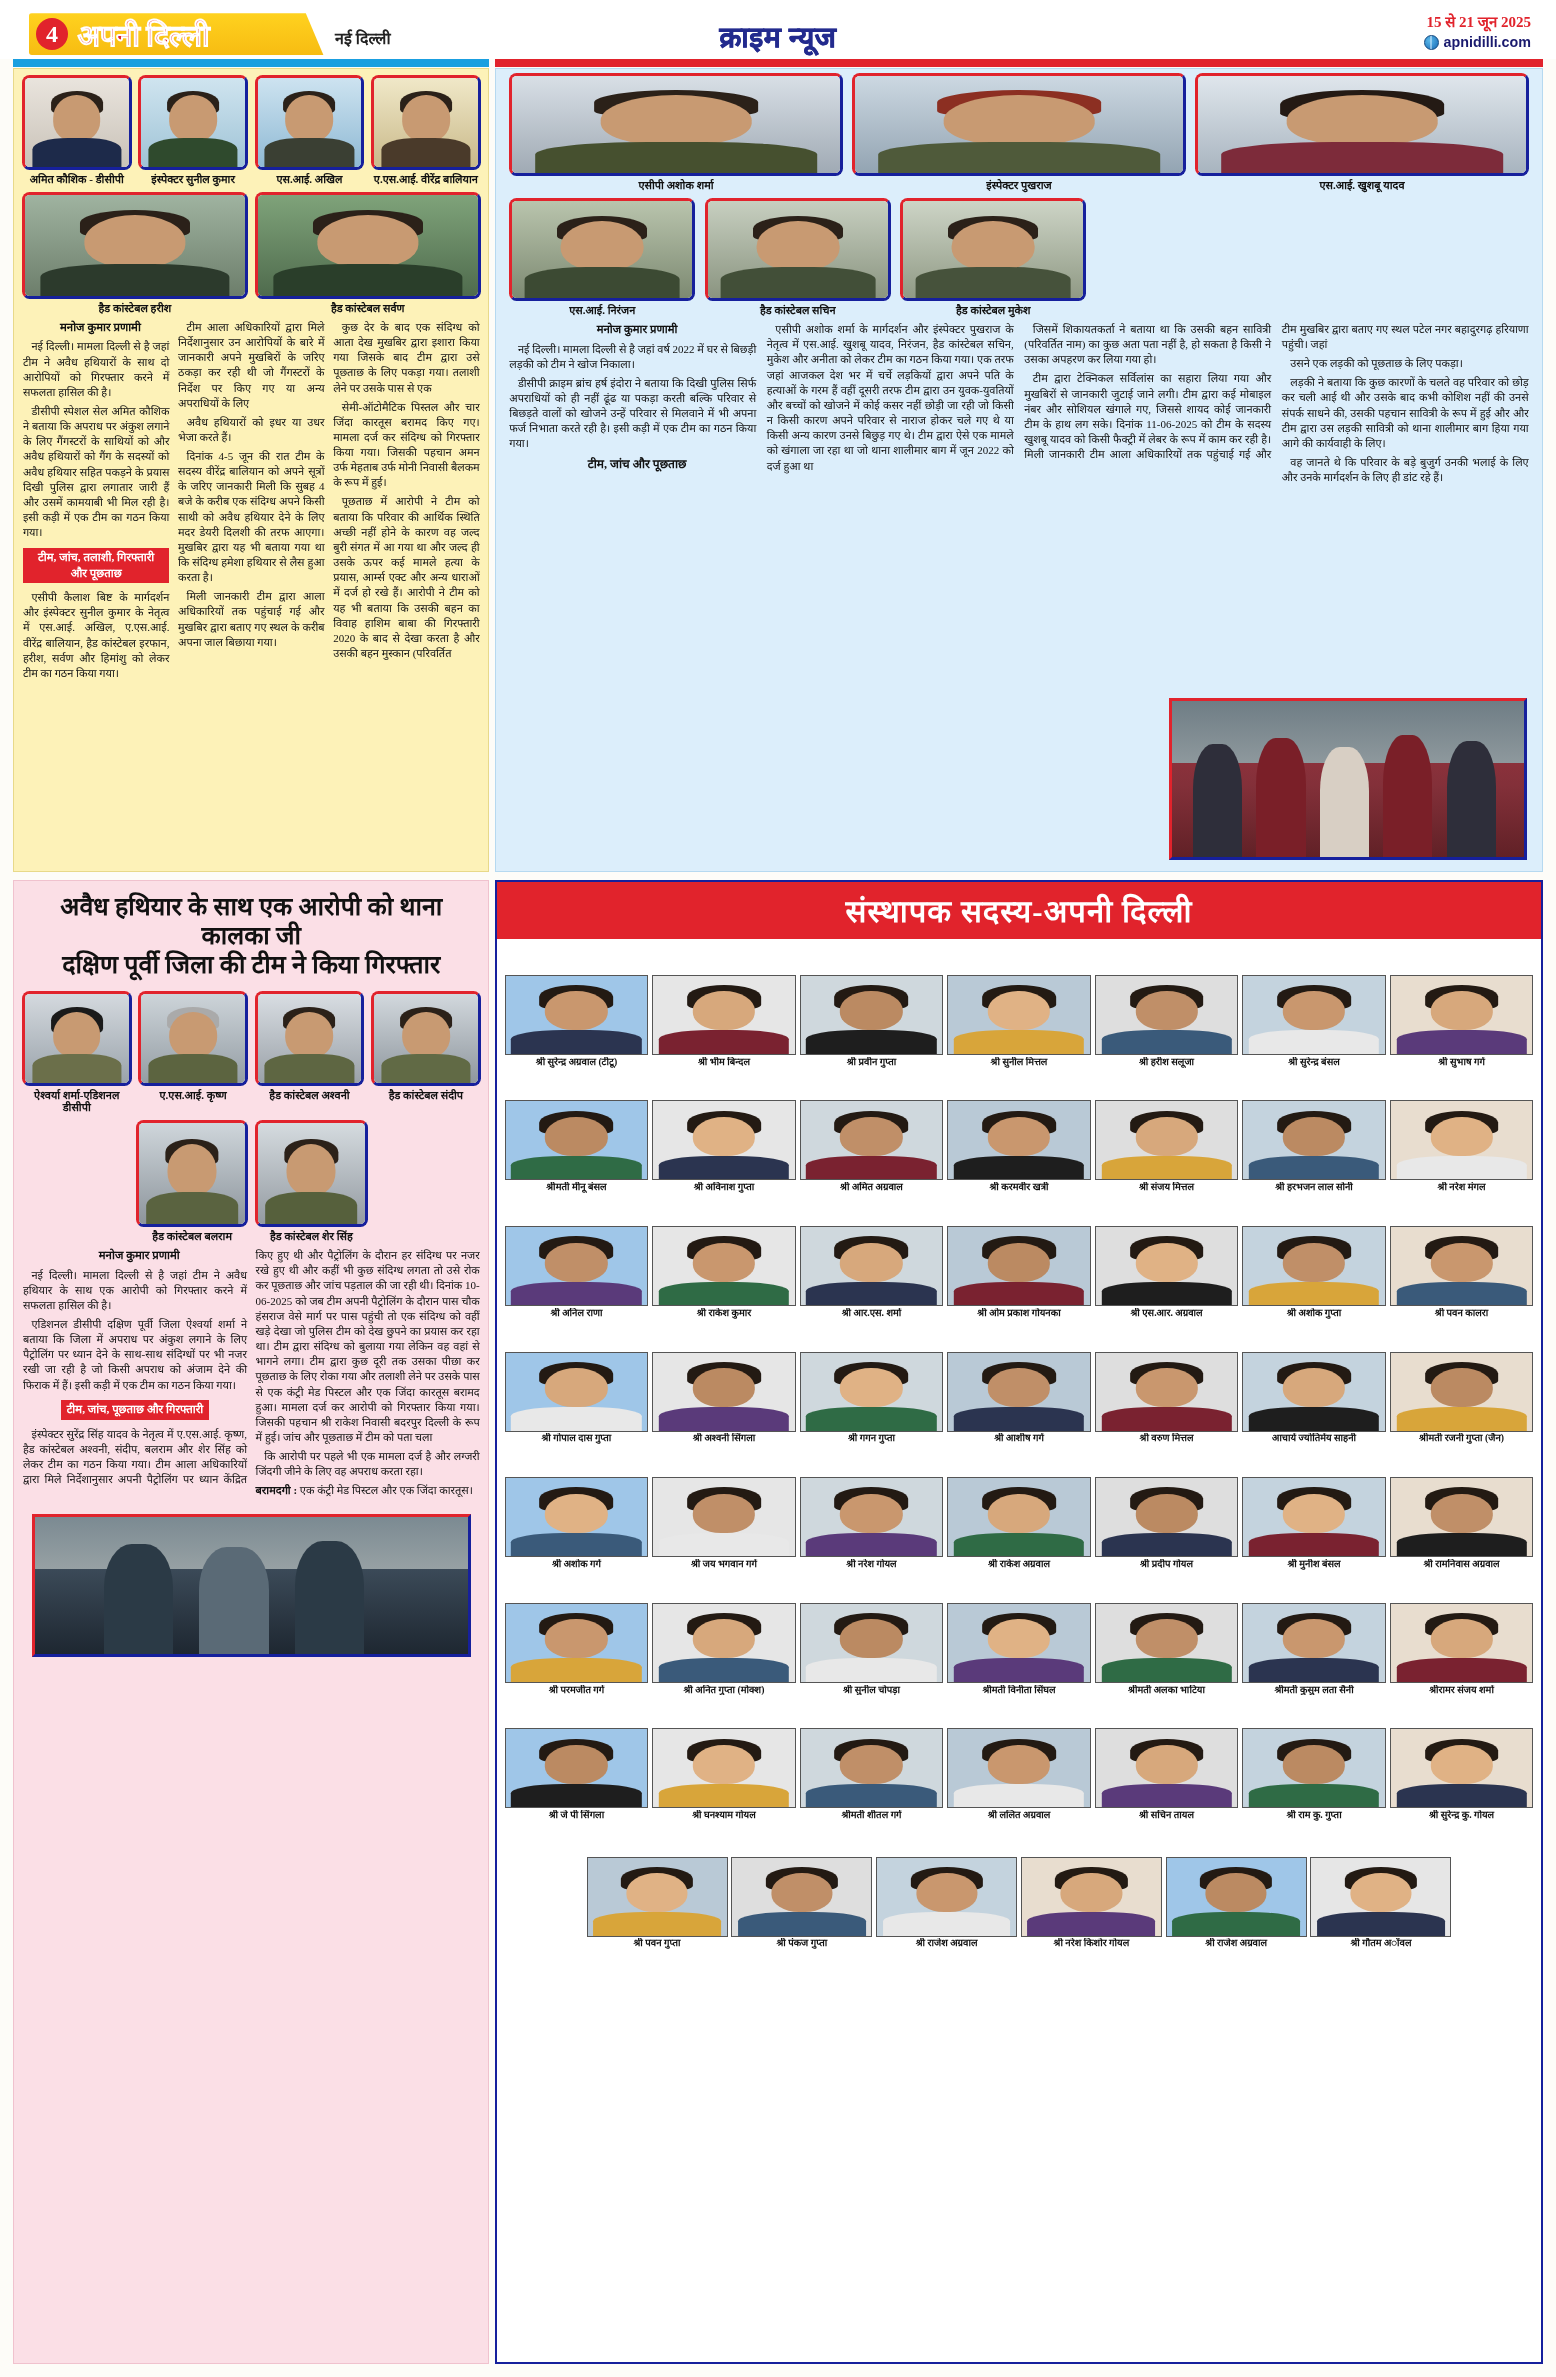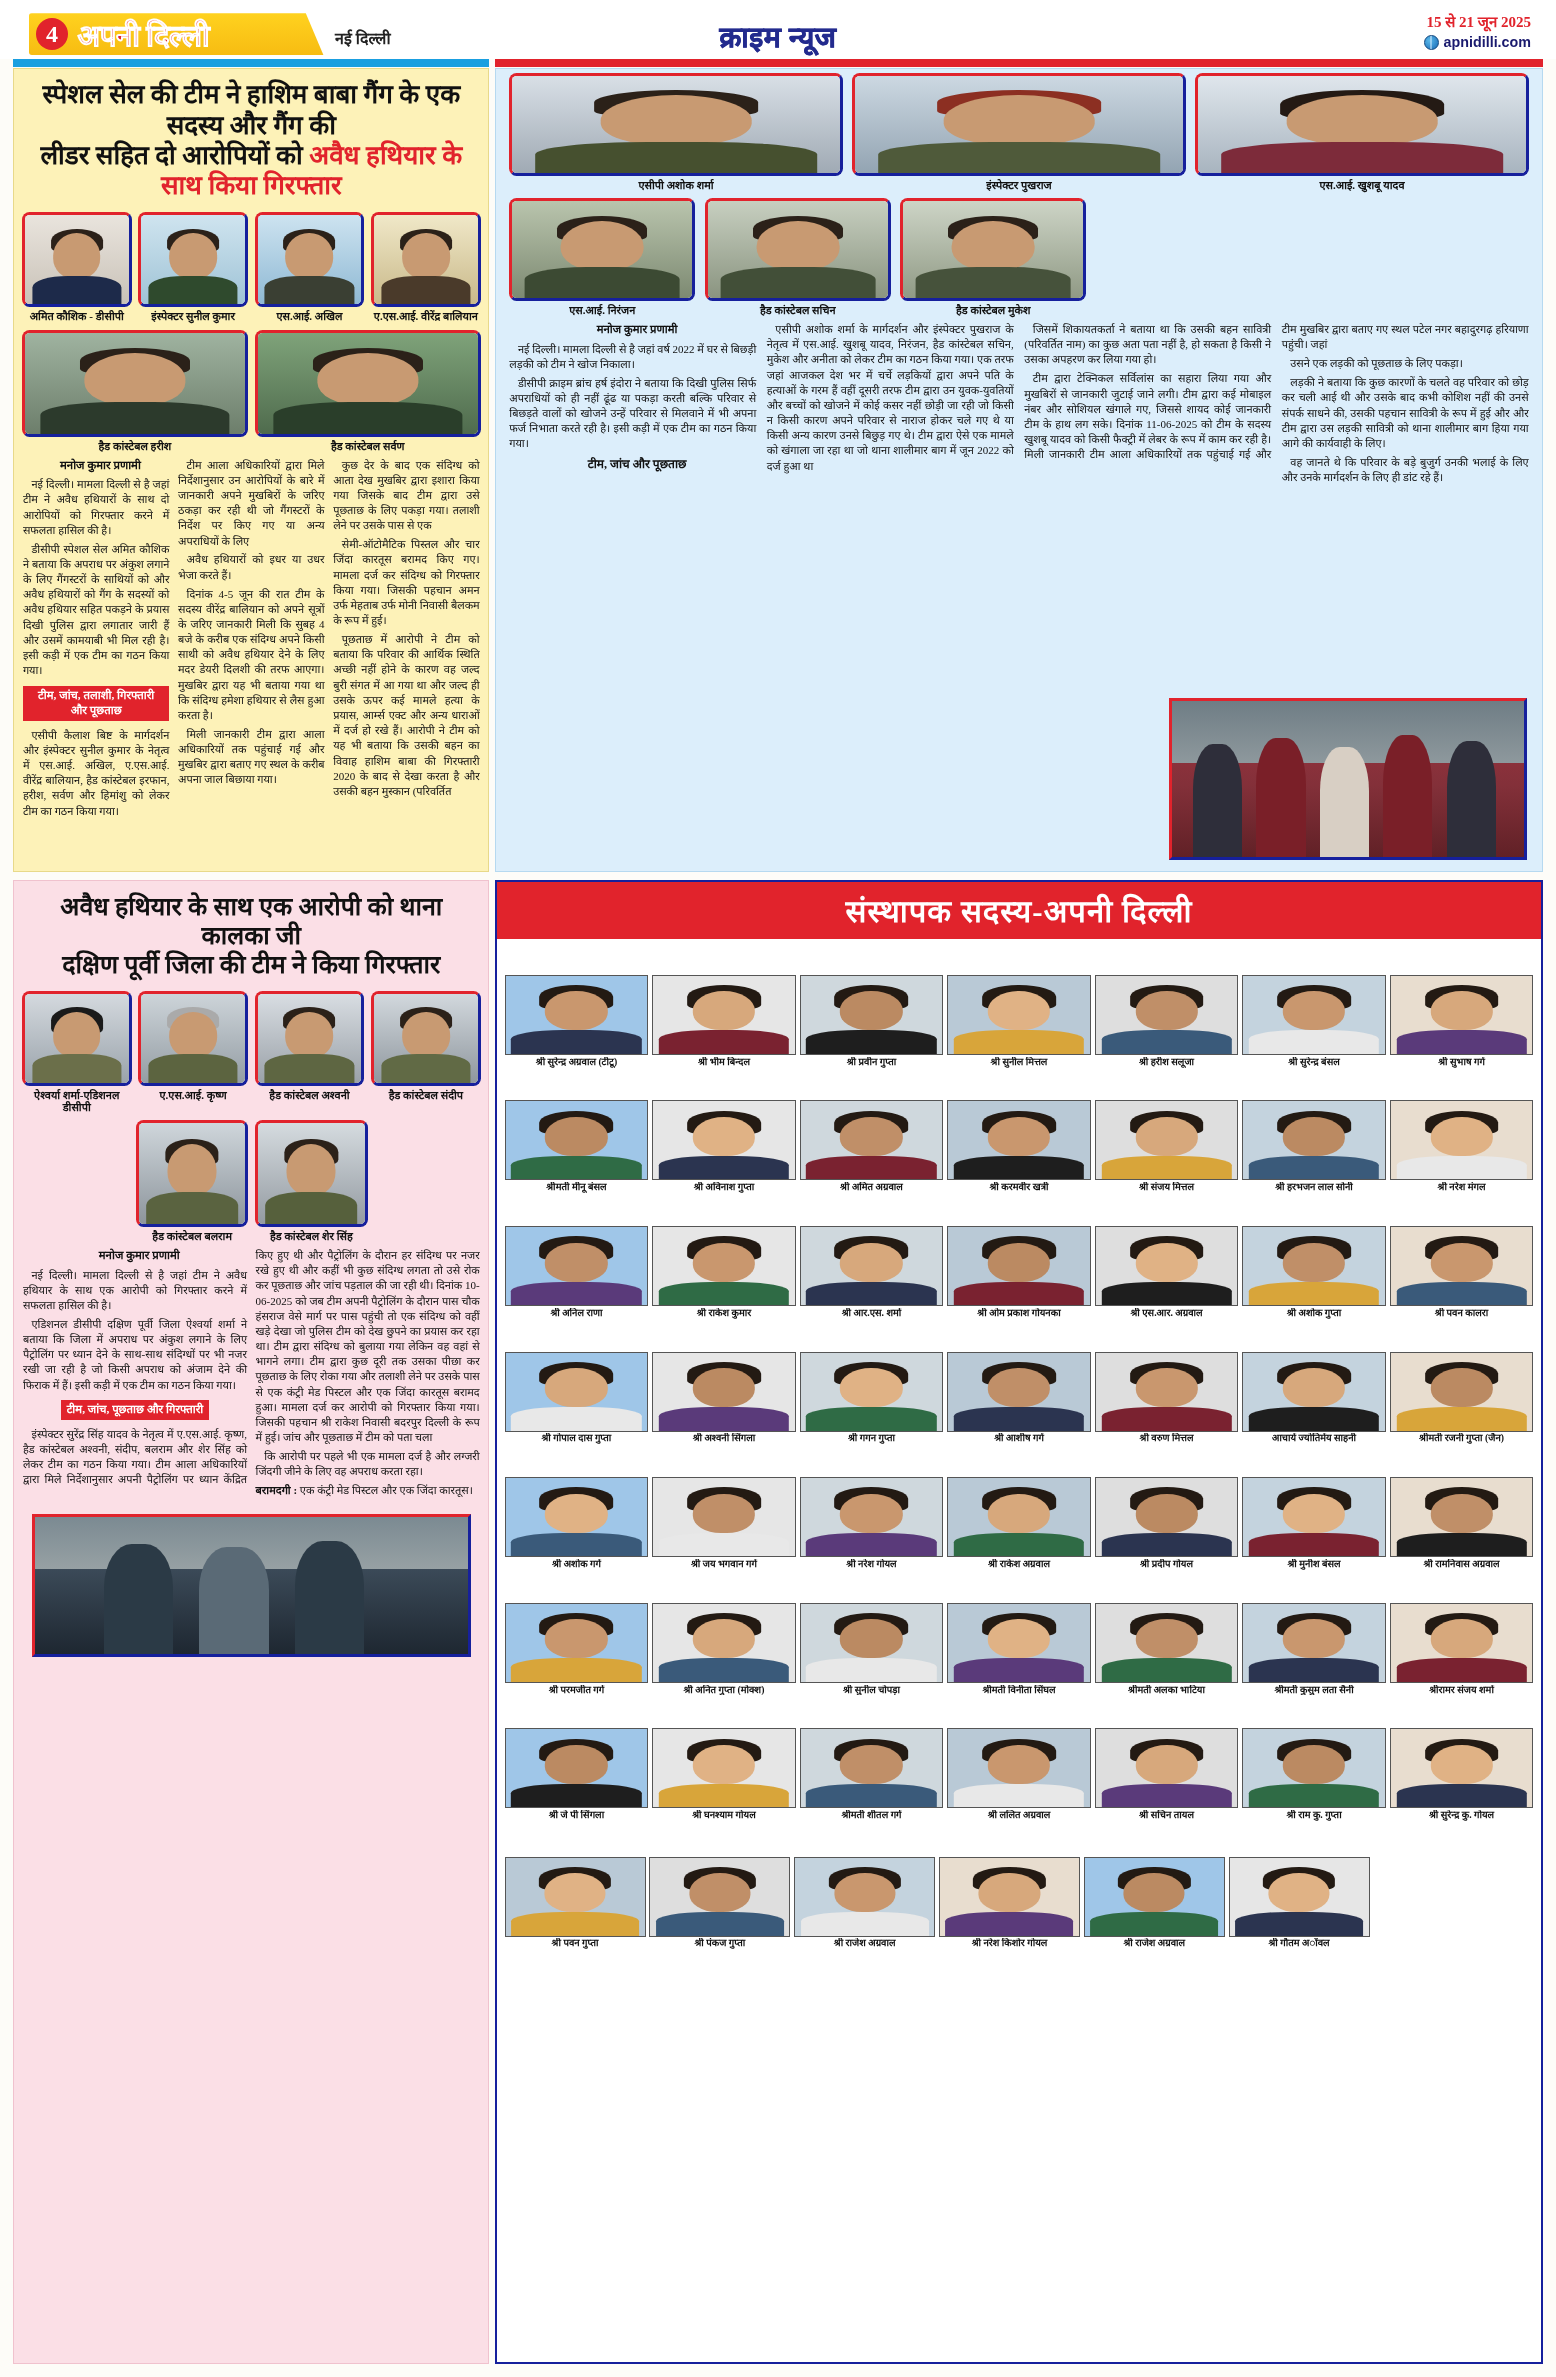--- a/index.html
+++ b/index.html
@@ -253,21 +253,21 @@
     border: 1px solid #555;
     background: #cfd6dc;
     position: relative; overflow: hidden;
   }
   .fm-name {
     font-size: 9.7px; font-weight: 700; color: #111;
     margin-top: 1.9px; line-height: 1.12;
     font-family: "Liberation Serif", serif;
     white-space: nowrap; overflow: hidden; text-overflow: ellipsis;
   }
-  .fm-last-row { display: flex; justify-content: flex-start; gap: 3.8px; padding: 0 7.6px 7.6px; }
+  .fm-last-row { display: flex; justify-content: center; gap: 3.8px; padding: 0 7.6px 7.6px; }
   .fm-last-row .fm-cell { width: 141px; }
 </style>
 </head>
 <body>
 
 <div class="page">
 
   <div class="masthead">
     <div class="logo-flag">
       <div class="page-num">4</div>
@@ -278,25 +278,20 @@
     <div class="date-line">15 से 21 जून 2025</div>
     <div class="web-line">
       <span class="globe-ico"></span>
       <span>apnidilli.com</span>
     </div>
   </div>
   <div class="rule-blue"></div>
   <div class="rule-red"></div>
 
   <div class="block" id="art1">
-    <div class="hl">
-      <span class="blk">स्पेशल सेल की टीम ने हाशिम बाबा गैंग के एक सदस्य और गैंग की</span>
-      <br>
-      <span class="blk">लीडर सहित दो आरोपियों को </span><span class="red">अवैध हथियार के साथ किया गिरफ्तार</span>
-    </div>
 
     <div class="photo-row">
       <div class="photo-card">
         <div class="pframe">
           <div class="portrait">
               <div class="bg" style="background:linear-gradient(180deg,#e9e4dd,#c9c2b8)"></div>
               <div class="hair"></div>
               <div class="head"></div>
               <div class="body" style="background:#1d2a4a"></div>
             </div>

